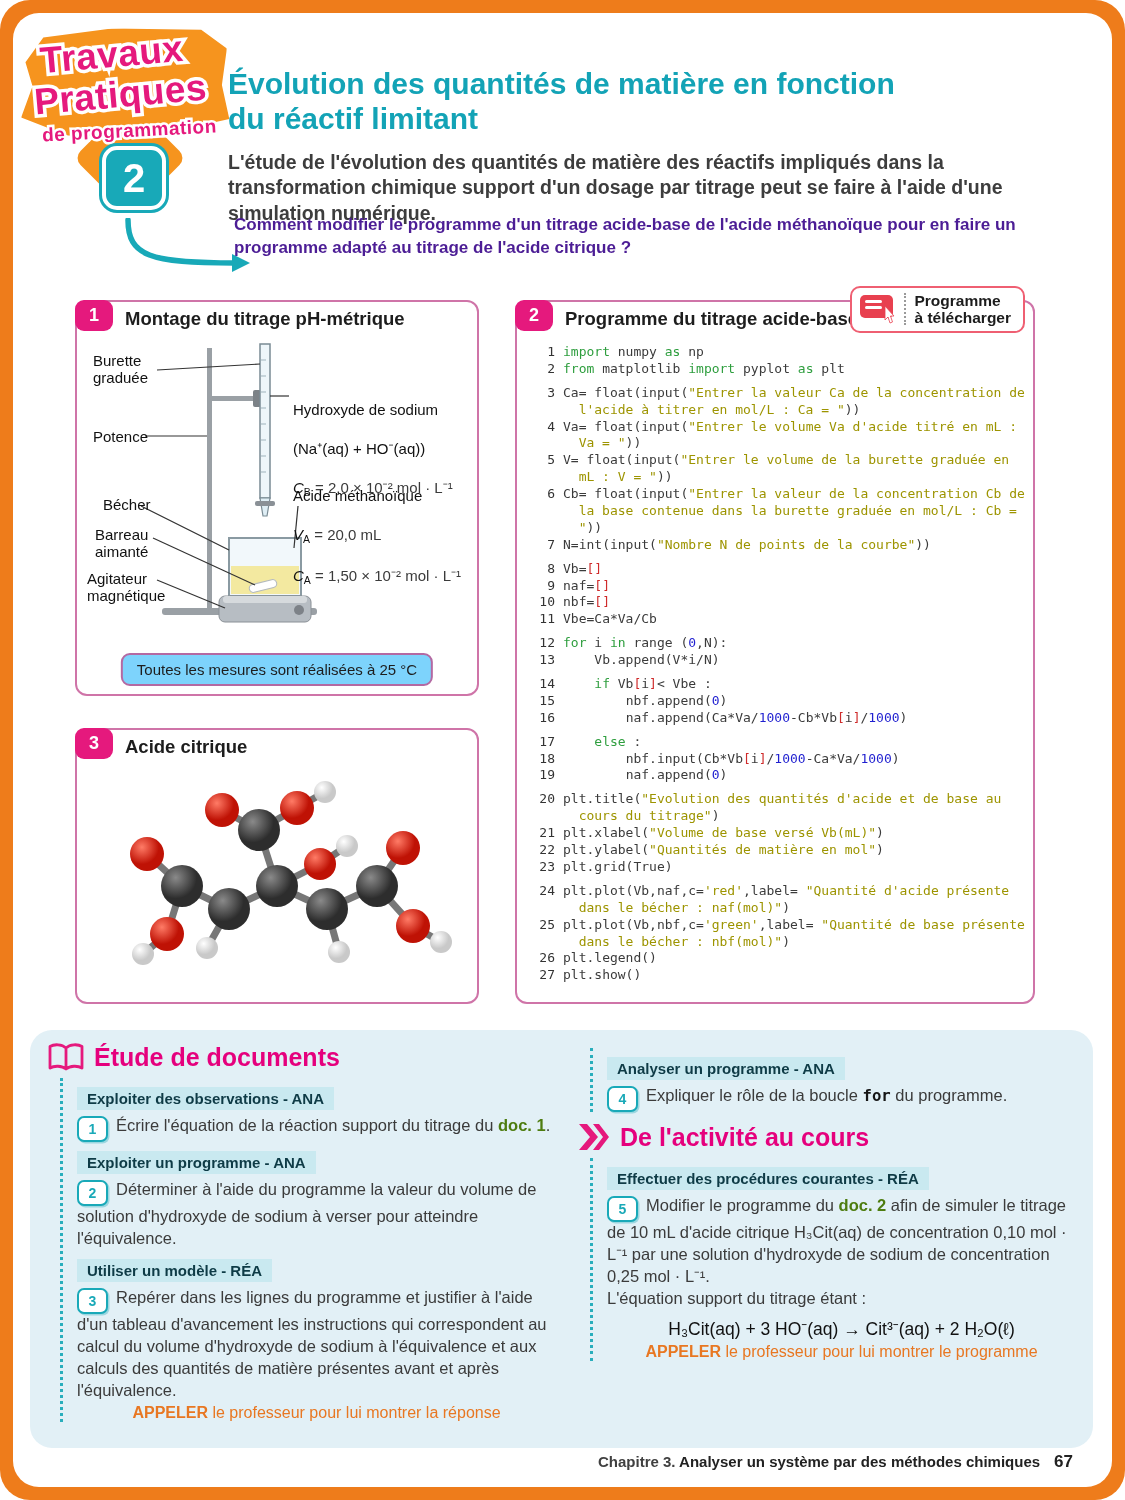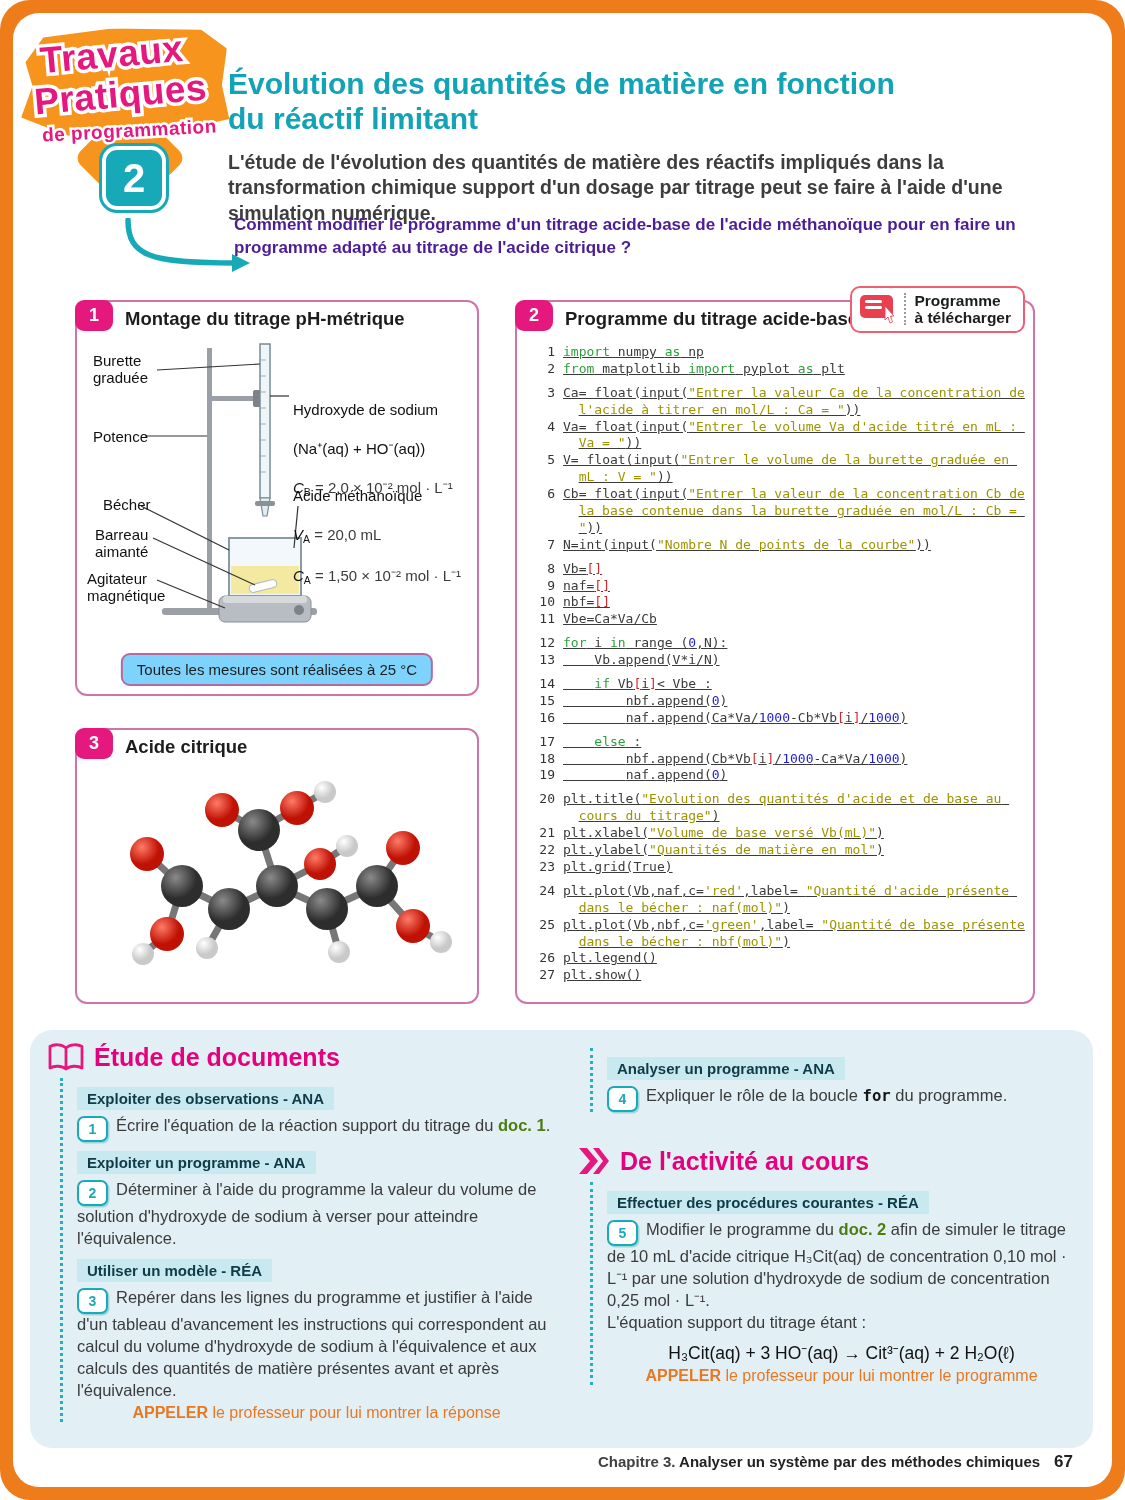--- a/index.html
+++ b/index.html
@@ -54,21 +54,21 @@
          display:flex;align-items:center;gap:9px;padding:4px 12px 4px 7px;}
   .badge-divider{width:0;height:32px;border-left:2px dotted #9a9a9a;}
   .badge-text{font-size:15.5px;font-weight:800;color:#1c1c1c;line-height:1.12;white-space:pre-line;}
 
   
   .code{position:absolute;left:12px;right:8px;top:42px;bottom:6px;font-family:"DejaVu Sans Mono",monospace;
         font-size:13px;line-height:1.3;color:#3b3b3b;overflow:hidden;}
   .code-line{display:flex;}
   .code-line.gap{margin-top:7px;}
   .ln{flex:none;width:26px;text-align:right;margin-right:8px;color:#333;}
-  .ct{flex:1;white-space:pre-wrap;overflow-wrap:break-word;padding-left:2ch;text-indent:-2ch;text-decoration:underline;}
+  .ct{flex:1;white-space:pre-wrap;overflow-wrap:break-word;padding-left:2ch;text-indent:-2ch;}
   .tok-p{color:#3b3b3b;}
   .tok-k{color:#2e9e3e;}
   .tok-s{color:#9d9400;}
   .tok-n{color:#1f1fd0;}
   .tok-b{color:#cf2b2b;}
 
   
   .bottom{position:absolute;left:30px;top:1030px;width:1063px;height:418px;background:#e2f0f6;border-radius:22px;overflow:hidden;}
   .col-left{position:absolute;left:18px;top:12px;width:508px;}
   .col-right{position:absolute;left:548px;top:18px;width:498px;}
@@ -269,21 +269,21 @@
         <div class="code-line">
           <span class="ln">16</span>
           <span class="ct"><span class="tok-p">        naf.append(Ca*Va/</span><span class="tok-n">1000</span><span class="tok-p">-Cb*Vb</span><span class="tok-b">[</span><span class="tok-p">i</span><span class="tok-b">]</span><span class="tok-p">/</span><span class="tok-n">1000</span><span class="tok-p">)</span></span>
         </div>
         <div class="code-line gap">
           <span class="ln">17</span>
           <span class="ct"><span class="tok-p">    </span><span class="tok-k">else</span><span class="tok-p"> :</span></span>
         </div>
         <div class="code-line">
           <span class="ln">18</span>
-          <span class="ct"><span class="tok-p">        nbf.append(Cb*Vb</span><span class="tok-b">[</span><span class="tok-p">i</span><span class="tok-b">]</span><span class="tok-p">/</span><span class="tok-n">1000</span><span class="tok-p">-Ca*Va/</span><span class="tok-n">1000</span><span class="tok-p">)</span></span>
+          <span class="ct"><span class="tok-p">        nbf.input(Cb*Vb</span><span class="tok-b">[</span><span class="tok-p">i</span><span class="tok-b">]</span><span class="tok-p">/</span><span class="tok-n">1000</span><span class="tok-p">-Ca*Va/</span><span class="tok-n">1000</span><span class="tok-p">)</span></span>
         </div>
         <div class="code-line">
           <span class="ln">19</span>
           <span class="ct"><span class="tok-p">        naf.append(</span><span class="tok-n">0</span><span class="tok-p">)</span></span>
         </div>
         <div class="code-line gap">
           <span class="ln">20</span>
           <span class="ct"><span class="tok-p">plt.title(</span><span class="tok-s">"Evolution des quantités d'acide et de base au cours du titrage"</span><span class="tok-p">)</span></span>
         </div>
         <div class="code-line">
@@ -398,21 +398,21 @@
         <div class="task"><span class="tnum">3</span><span><span class="tok-p">Repérer dans les lignes du programme et justifier à l'aide d'un tableau d'avancement les instructions qui correspondent au calcul du volume d'hydroxyde de sodium à l'équivalence et aux calculs des quantités de matière présentes avant et après l'équivalence.</span></span></div>
         <div class="appel"><span class="tok-ap">APPELER</span><span class="tok-or"> le professeur pour lui montrer la réponse</span></div>
       </div>
     </div>
 
     <div class="col-right">
       <div class="tasks">
         <div class="skill-tag">Analyser un programme - ANA</div>
         <div class="task"><span class="tnum">4</span><span><span class="tok-p">Expliquer le rôle de la boucle </span><span class="tok-code">for</span><span class="tok-p"> du programme.</span></span></div>
       </div>
-      <div class="sec-header" style="margin-top:34px;">
+      <div class="sec-header" style="margin-top:10px;">
         <svg width="32" height="30" viewBox="0 0 32 30">
           <polygon points="1,2 9,2 20,15 9,28 1,28 12,15" fill="#e5197d"></polygon>
           <polygon points="15,2 21,2 31,15 21,28 15,28 25,15" fill="#e5197d"></polygon>
         </svg>
         <span class="sec-title">De l'activité au cours</span>
       </div>
       <div class="tasks">
         <div class="skill-tag">Effectuer des procédures courantes - RÉA</div>
         <div class="task"><span class="tnum">5</span><span><span class="tok-p">Modifier le programme du </span><span class="tok-docref">doc. 2</span><span class="tok-p"> afin de simuler le titrage de 10 mL d'acide citrique H₃Cit(aq) de concentration 0,10 mol · L⁻¹ par une solution d'hydroxyde de sodium de concentration 0,25 mol · L⁻¹.
 L'équation support du titrage étant :</span></span></div>

